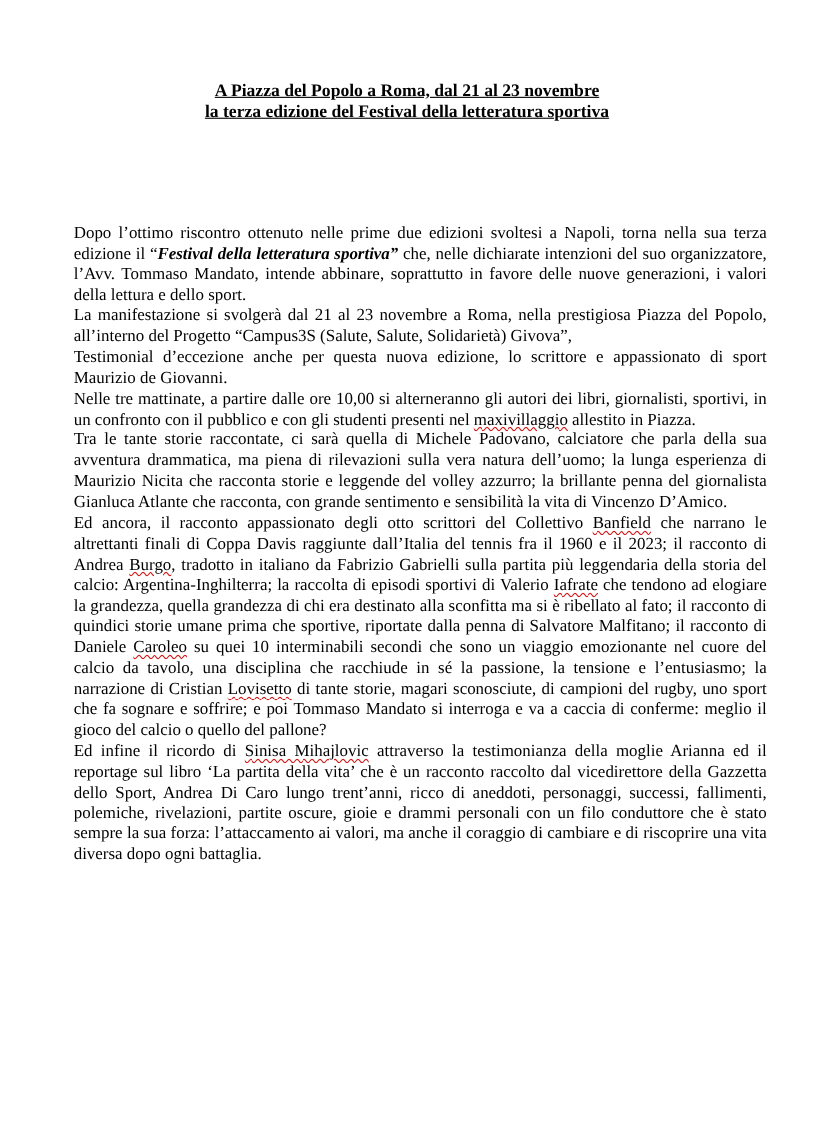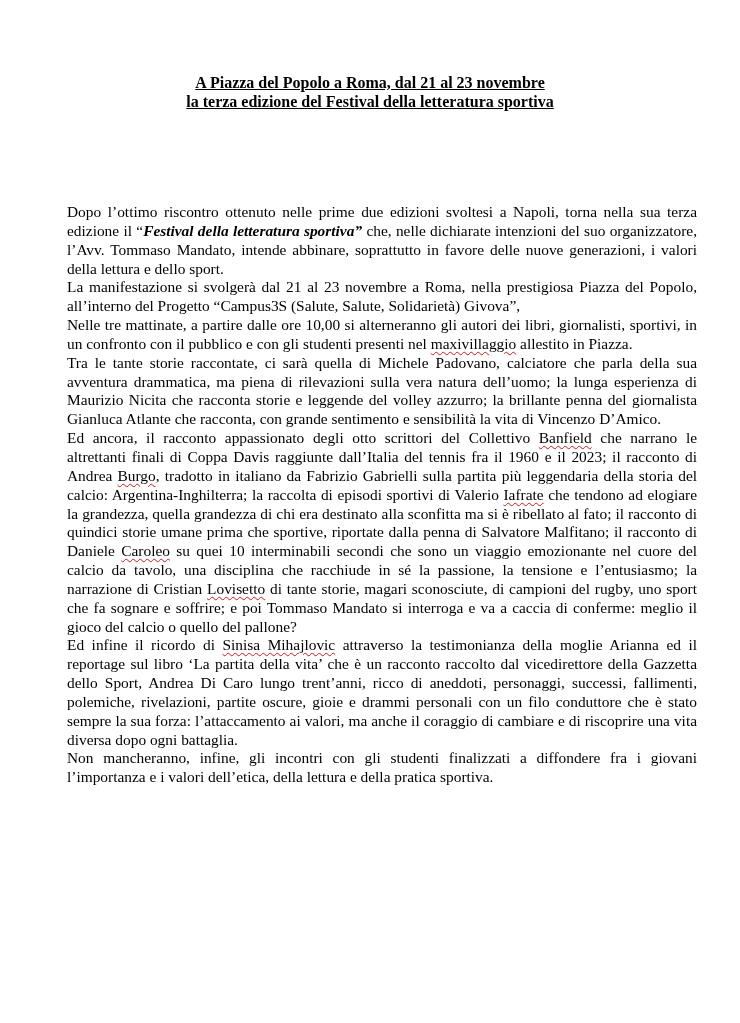--- a/index.html
+++ b/index.html
@@ -25,19 +25,19 @@
 <body>
 
 <div class="page">
   <div class="title">
     <div>A Piazza del Popolo a Roma, dal 21 al 23 novembre</div>
     <div>la terza edizione del Festival della letteratura sportiva</div>
   </div>
   <div class="body" id="doc-body">
       <p><span>Dopo l’ottimo riscontro ottenuto nelle prime due edizioni svoltesi a Napoli, torna nella sua terza edizione il “</span><span class="bi">Festival della letteratura sportiva”</span><span> che, nelle dichiarate intenzioni del suo organizzatore, </span><span class="b">l’Avv. Tommaso Mandato</span><span>, intende abbinare, soprattutto in favore delle nuove generazioni, i valori della lettura e dello sport.</span></p>
       <p><span>La manifestazione si svolgerà dal </span><span class="b">21 al 23 novembre a Roma, nella prestigiosa Piazza del Popolo</span><span>, all’interno del Progetto </span><span class="b">“Campus3S (Salute, Salute, Solidarietà) Givova”</span><span>,</span></p>
+      <p><span>Testimonial d’eccezione anche per questa nuova edizione, lo scrittore e appassionato di sport </span><span class="b">Maurizio de Giovanni.</span></p>
       <p><span>Nelle tre mattinate, a partire dalle ore 10,00 si alterneranno gli autori dei libri, giornalisti, sportivi, in un confronto con il pubblico e con gli studenti presenti nel </span><span class="sq">maxivillaggio</span><span> allestito in Piazza.</span></p>
       <p><span>Tra le tante storie raccontate, ci sarà quella di </span><span class="b">Michele Padovano, c</span><span>alciatore che parla della sua avventura drammatica, ma piena di rilevazioni sulla vera natura dell’uomo; la lunga esperienza di </span><span class="b">Maurizio Nicita</span><span> che racconta storie e leggende del volley azzurro; la brillante penna del giornalista </span><span class="b">Gianluca Atlante</span><span> che racconta, con grande sentimento e sensibilità la vita di Vincenzo D’Amico.</span></p>
       <p><span>Ed ancora, il racconto appassionato degli otto scrittori del </span><span class="b">Collettivo </span><span class="b sq">Banfield</span><span> che narrano le altrettanti finali di Coppa Davis raggiunte dall’Italia del tennis fra il 1960 e il 2023; il racconto di </span><span class="b">Andrea </span><span class="b sq">Burgo</span><span>, tradotto in italiano da </span><span class="b">Fabrizio Gabrielli</span><span> sulla partita più leggendaria della storia del calcio: Argentina-Inghilterra; la raccolta di episodi sportivi di </span><span class="b">Valerio </span><span class="b sq">Iafrate</span><span> che tendono ad elogiare la grandezza, quella grandezza di chi era destinato alla sconfitta ma si è ribellato al fato; il racconto di quindici storie umane prima che sportive, riportate dalla penna di </span><span class="b">Salvatore Malfitano</span><span>; il racconto di </span><span class="b">Daniele </span><span class="b sq">Caroleo</span><span> su quei 10 interminabili secondi che sono un viaggio emozionante nel cuore del calcio da tavolo, una disciplina che racchiude in sé la passione, la tensione e l’entusiasmo; la narrazione di </span><span class="b">Cristian </span><span class="b sq">Lovisetto</span><span> di tante storie, magari sconosciute, di campioni del rugby, uno sport che fa sognare e soffrire; e poi </span><span class="b">Tommaso Mandato</span><span> si interroga e va a caccia di conferme: meglio il gioco del calcio o quello del pallone?</span></p>
       <p><span>Ed infine il ricordo di </span><span class="b sq">Sinisa Mihajlovic</span><span> attraverso la testimonianza della moglie </span><span class="b">Arianna</span><span> ed il reportage sul libro </span><span class="b">‘La partita della vita’</span><span> che è un racconto raccolto dal vicedirettore della Gazzetta dello Sport, </span><span class="b">Andrea Di Caro</span><span> lungo trent’anni, ricco di aneddoti, personaggi, successi, fallimenti, polemiche, rivelazioni, partite oscure, gioie e drammi personali con un filo conduttore che è stato sempre la sua forza: l’attaccamento ai valori, ma anche il coraggio di cambiare e di riscoprire una vita diversa dopo ogni battaglia.</span></p>
-      <p><span>Non mancheranno, infine, gli incontri con gli studenti finalizzati a diffondere fra i giovani l’importanza e i valori dell’etica, della lettura e della pratica sportiva.</span></p>
     </div>
 </div>
 
 </body></html>

